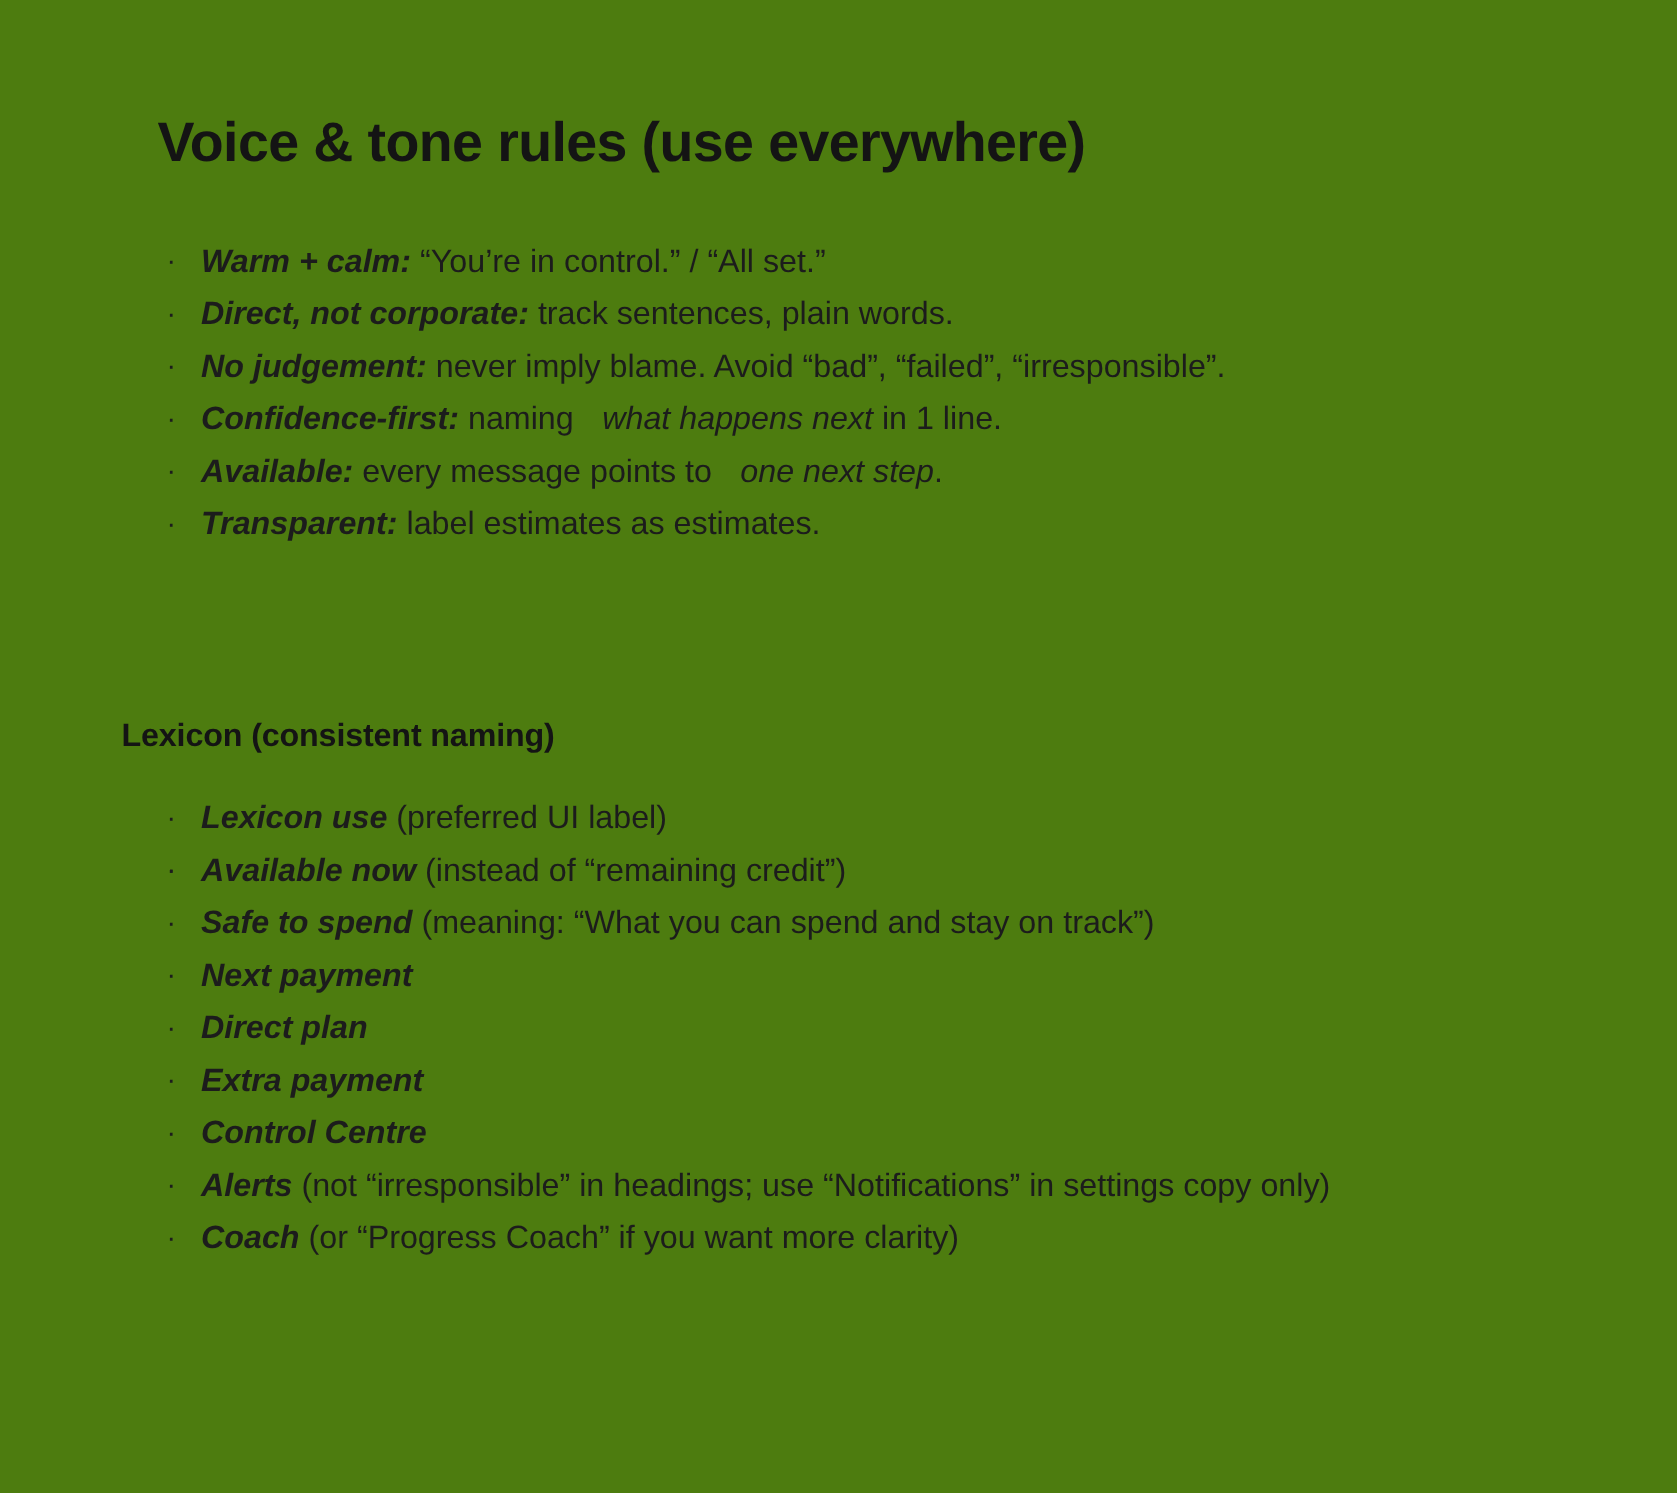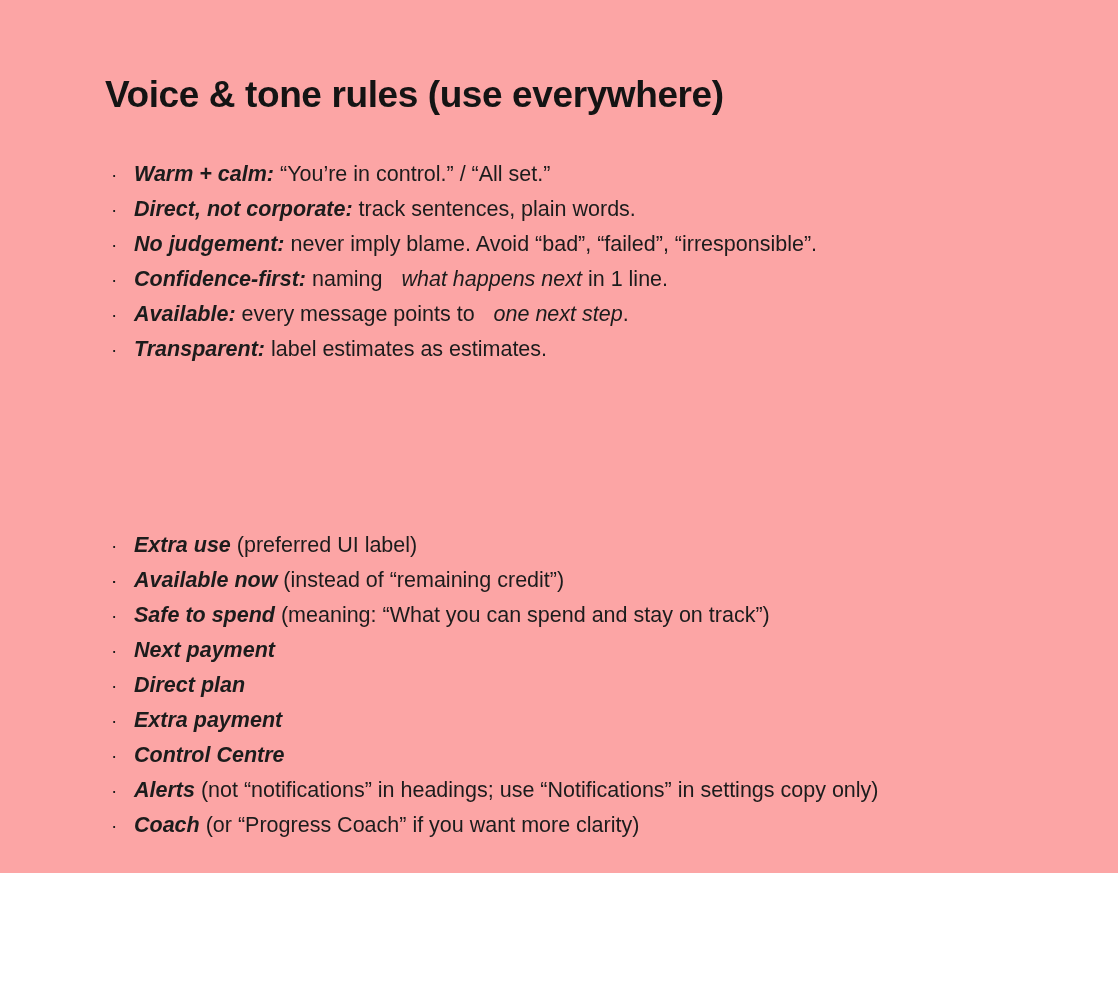--- a/index.html
+++ b/index.html
@@ -13,23 +13,23 @@
     height: 995px;
     font-family: "Liberation Sans", "DejaVu Sans", sans-serif;
     color: #1a1a1a;
     -webkit-font-smoothing: antialiased;
     overflow: hidden;
   }
 
   .page {
     position: relative;
     width: 1118px;
-    height: 873px;
+    height: 995px;
     box-sizing: border-box;
-    background: #fca5a5;
+    background: #4d7c0f;
   }
 
   
   .doc-title {
     position: absolute;
     left: 105px;
     top: 48px;
     width: 930px;
     font-size: 37px;
     font-weight: 700;
@@ -102,27 +102,28 @@
 
   <ul class="bullet-list primary">
       <li class="bullet-item"><span class="bullet-marker">·</span><span class="lead">Warm + calm:</span><span> “You’re in control.” / “All set.”</span></li>
       <li class="bullet-item"><span class="bullet-marker">·</span><span class="lead">Direct, not corporate:</span><span> track sentences, plain words.</span></li>
       <li class="bullet-item"><span class="bullet-marker">·</span><span class="lead">No judgement:</span><span> never imply blame. Avoid “bad”, “failed”, “irresponsible”.</span></li>
       <li class="bullet-item"><span class="bullet-marker">·</span><span class="lead">Confidence-first:</span><span> naming </span><span class="em">what happens next</span><span> in 1 line.</span></li>
       <li class="bullet-item"><span class="bullet-marker">·</span><span class="lead">Available:</span><span> every message points to </span><span class="em">one next step</span><span>.</span></li>
       <li class="bullet-item"><span class="bullet-marker">·</span><span class="lead">Transparent:</span><span> label estimates as estimates.</span></li>
     </ul>
 
+  <h2 class="section-heading">Lexicon (consistent naming)</h2>
 
   <ul class="bullet-list lexicon">
-      <li class="bullet-item"><span class="bullet-marker">·</span><span class="lead">Extra use</span><span> (preferred UI label)</span></li>
+      <li class="bullet-item"><span class="bullet-marker">·</span><span class="lead">Lexicon use</span><span> (preferred UI label)</span></li>
       <li class="bullet-item"><span class="bullet-marker">·</span></li>
       <li class="bullet-item"><span class="bullet-marker">·</span><span class="lead">Available now</span><span> (instead of “remaining credit”)</span></li>
       <li class="bullet-item"><span class="bullet-marker">·</span><span class="lead">Safe to spend</span><span> (meaning: “What you can spend and stay on track”)</span></li>
       <li class="bullet-item"><span class="bullet-marker">·</span><span class="lead">Next payment</span></li>
       <li class="bullet-item"><span class="bullet-marker">·</span><span class="lead">Direct plan</span></li>
       <li class="bullet-item"><span class="bullet-marker">·</span><span class="lead">Extra payment</span></li>
       <li class="bullet-item"><span class="bullet-marker">·</span><span class="lead">Control Centre</span></li>
-      <li class="bullet-item"><span class="bullet-marker">·</span><span class="lead">Alerts</span><span> (not “notifications” in headings; use “Notifications” in settings copy only)</span></li>
+      <li class="bullet-item"><span class="bullet-marker">·</span><span class="lead">Alerts</span><span> (not “irresponsible” in headings; use “Notifications” in settings copy only)</span></li>
       <li class="bullet-item"><span class="bullet-marker">·</span><span class="lead">Coach</span><span> (or “Progress Coach” if you want more clarity)</span></li>
     </ul>
 
 </div>
 
 </body></html>

